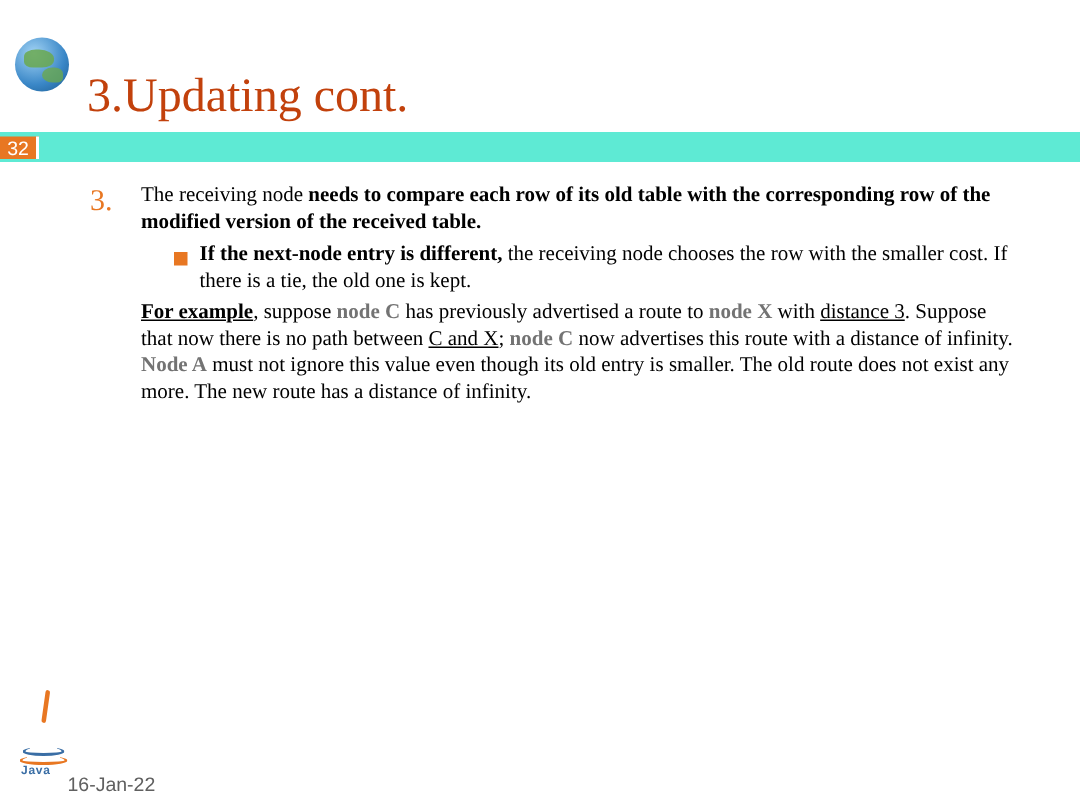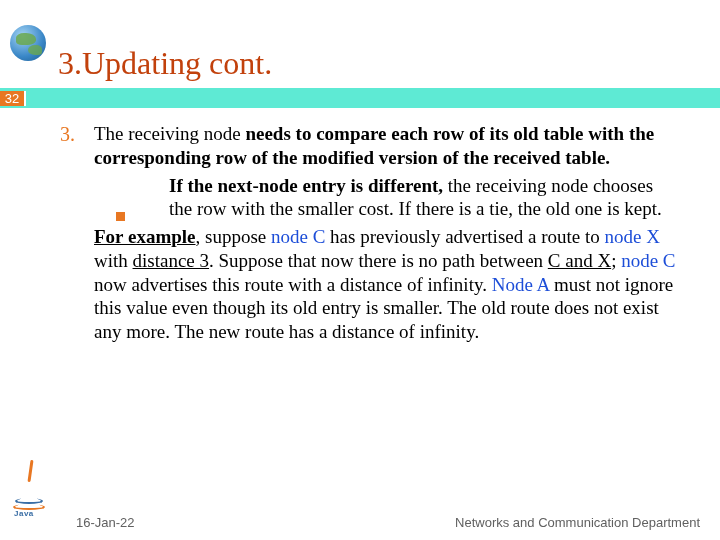--- a/index.html
+++ b/index.html
@@ -80,42 +80,41 @@
     align-items: flex-start;
   }
   .num {
     font-size: 20px;
     color: #e87722;
     min-width: 28px;
     margin-right: 6px;
     line-height: 1.25;
   }
   .body-text {
-    font-size: 19px;
+    font-size: 14px;
     line-height: 1.25;
     color: #000000;
   }
   .sub-bullets {
     margin: 4px 0 4px 22px;
   }
   .sub-item {
     display: flex;
-    align-items: flex-end;
+    align-items: flex-start;
     margin-bottom: 2px;
-    gap: 36px;
   }
   .square {
     width: 9px;
     height: 9px;
     background: #e87722;
     margin-top: 7px;
     margin-right: 8px;
     flex-shrink: 0;
   }
-  .green { color: #1d4ed8; }
+  .green { color: #737373; font-weight: bold; }
   .bold { font-weight: bold; }
   .ul { text-decoration: underline; }
   .italic { }
   .footer {
     position: absolute;
     bottom: 10px;
     left: 0;
     width: 100%;
     display: flex;
     justify-content: space-between;
@@ -165,21 +164,21 @@
   .java-text {
     position: absolute;
     bottom: -2px;
     left: 4px;
     font-size: 8px;
     font-family: Arial, sans-serif;
     font-weight: bold;
     color: #3a6ea5;
     letter-spacing: 0.5px;
   }
-  .footer-date { margin-left: 56px; }
+  .footer-date { margin-left: 25px; }
 </style>
 </head>
 <body>
 
 <div class="header">
   <div class="header-icon">
     <div class="globe"></div>
   </div>
   <div class="title">3.Updating cont.</div>
 </div>
@@ -209,14 +208,13 @@
 
 <div class="java-logo">
   <div class="steam"></div>
   <div class="cup"></div>
   <div class="cup2"></div>
   <div class="java-text">Java</div>
 </div>
 
 <div class="footer">
   <div class="footer-date">16-Jan-22</div>
-  <div>Networks and Communication Department</div>
 </div>
 
 </body></html>

